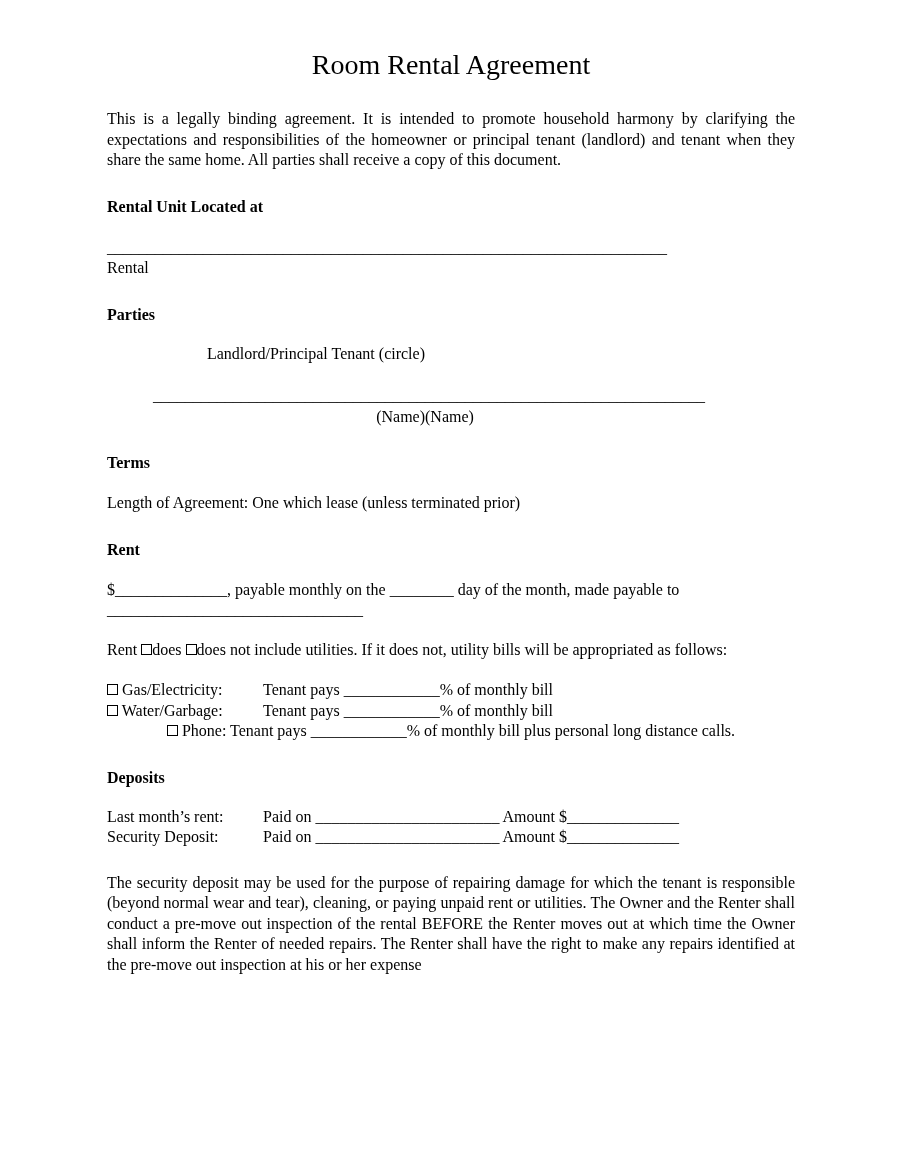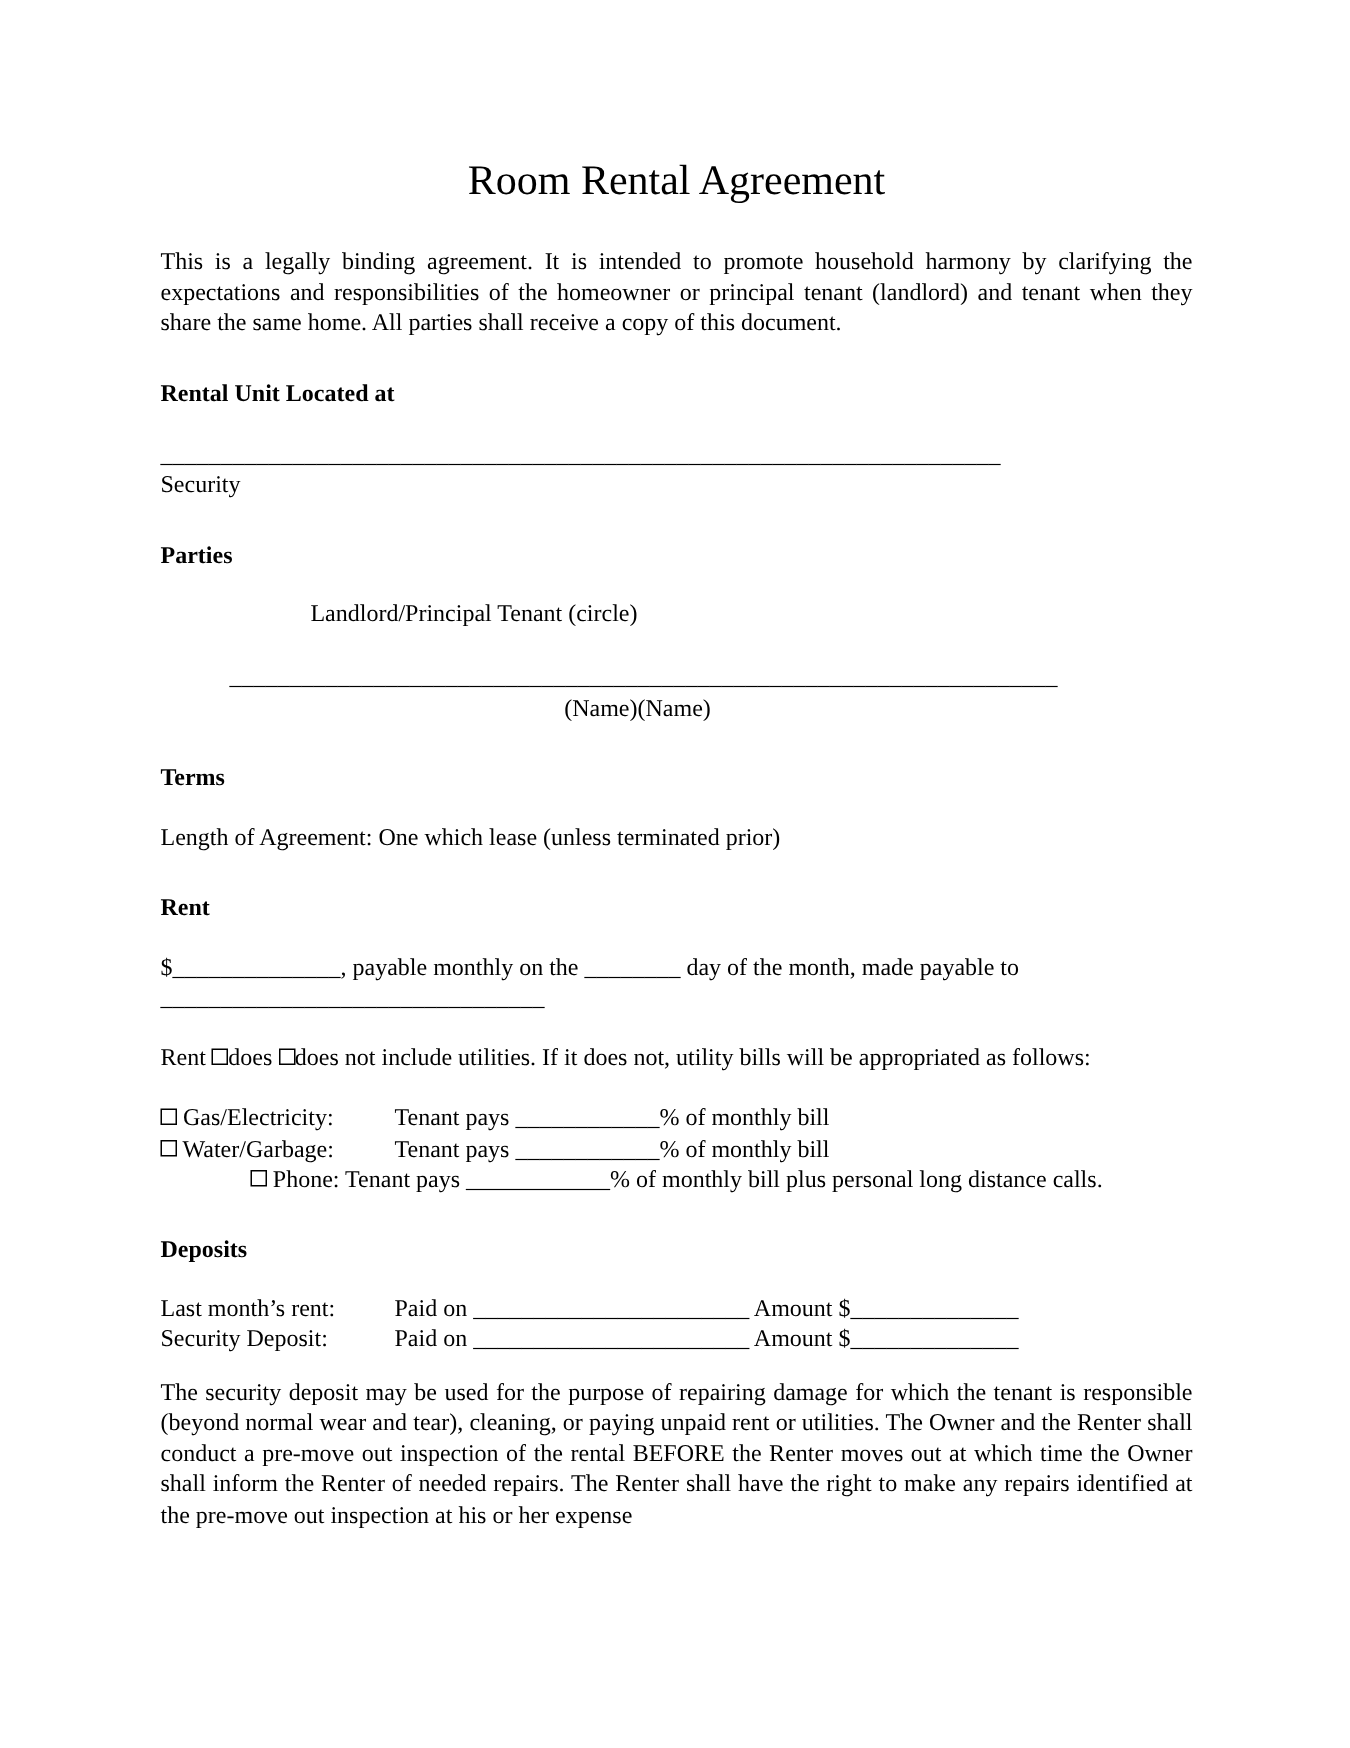--- a/index.html
+++ b/index.html
@@ -3,21 +3,21 @@
 <meta charset="utf-8">
 <style>
   html, body { margin: 0; padding: 0; background: #ffffff; }
   .page {
     position: relative;
     width: 900px;
     min-height: 1165px;
     box-sizing: border-box;
     background: #ffffff;
     color: #000000;
-    padding: 104px 105px 40px 107px;
+    padding: 48px 105px 40px 107px;
     font-family: "Liberation Serif", "DejaVu Serif", serif;
     font-size: 16px;
     line-height: 20.5px;
   }
   .title {
     font-size: 28px;
     line-height: 34px;
     font-weight: 400;
     text-align: center;
     margin: 0;
@@ -50,35 +50,35 @@
     grid-template-columns: 156px 1fr;
     margin-top: 18px;
   }
   .checkbox {
     display: inline-block;
     width: 9px;
     height: 9px;
     border: 1.5px solid #000000;
     background: #ffffff;
   }
-  .security-para { margin-top: 15px; }
+  .security-para { margin-top: 25px; }
 </style>
 </head>
 <body>
 
 <div class="page">
 
   <h1 class="title">Room Rental Agreement</h1>
 
   <p class="para justify intro">This is a legally binding agreement. It is intended to promote household harmony by clarifying the expectations and responsibilities of the homeowner or principal tenant (landlord) and tenant when they share the same home. All parties shall receive a copy of this document.</p>
 
   <h2 class="sec">Rental Unit Located at</h2>
   <div class="field-block">
     <div class="blank">______________________________________________________________________</div>
-    <div>Security</div>
+    <div>Rental</div>
   </div>
 
   <h2 class="sec">Parties</h2>
   <div class="two-col labels-row">
     <div class="col1">Landlord/Principal Tenant (circle)</div>
   </div>
   <div class="two-col name-row">
     <div class="col1">
       <div class="blank">__________________________________</div>
       <div>(Name)</div>

